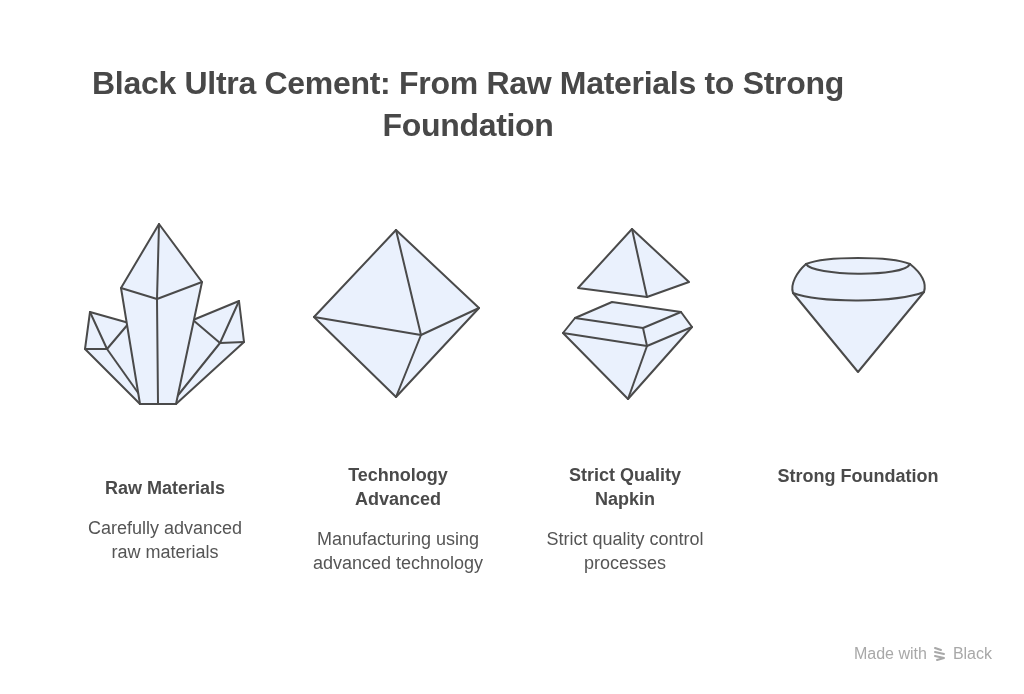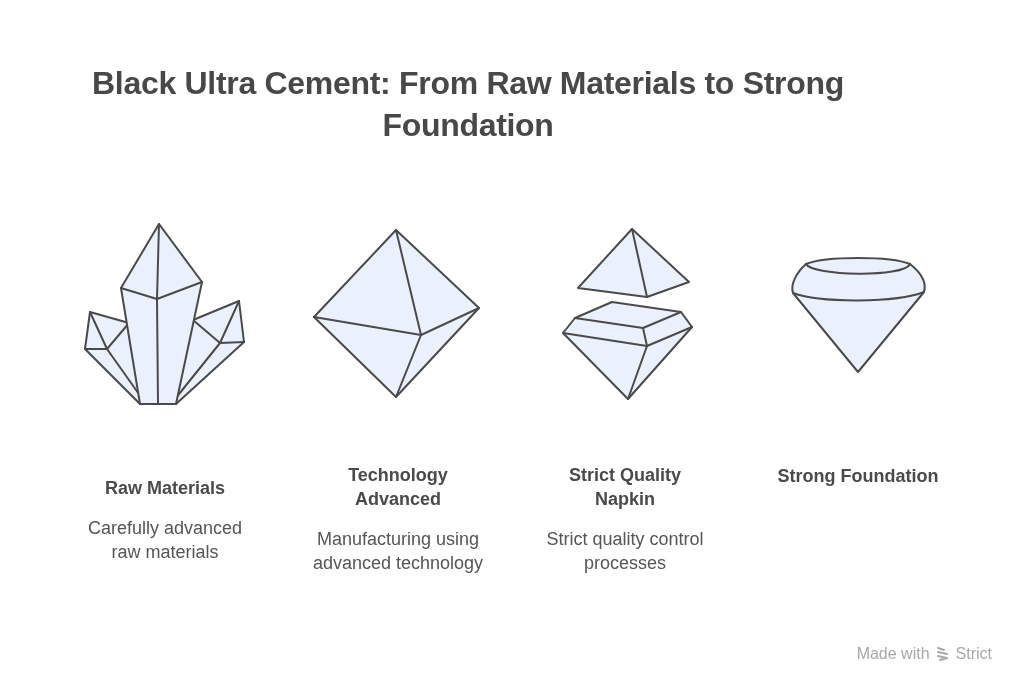--- a/index.html
+++ b/index.html
@@ -150,14 +150,14 @@
   <div class="head">
     <div>Strong Foundation</div>
   </div>
 </div>
 
 <div class="footer">
   <span>Made with</span>
   <svg width="16" height="16" viewBox="0 0 16 16">
     <path d="M3 2 L9 4 M3 6 L12 8 M3 10 L12 12 M5 14 L12 12" fill="none" stroke="#a8a8a8" stroke-width="2" stroke-linecap="round"></path>
   </svg>
-  <span>Strict</span>
+  <span>Black</span>
 </div>
 
 </body></html>

